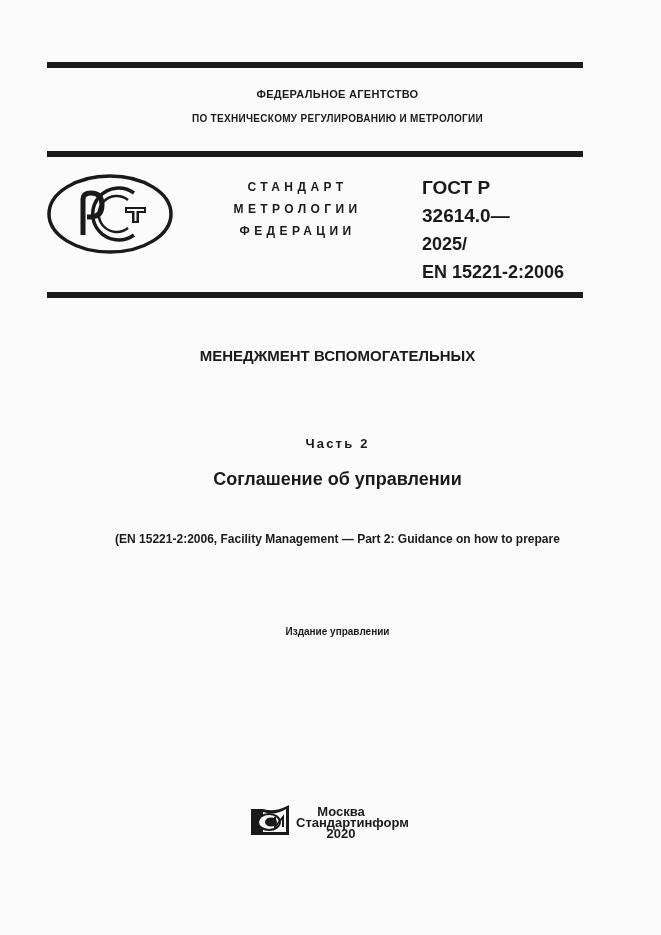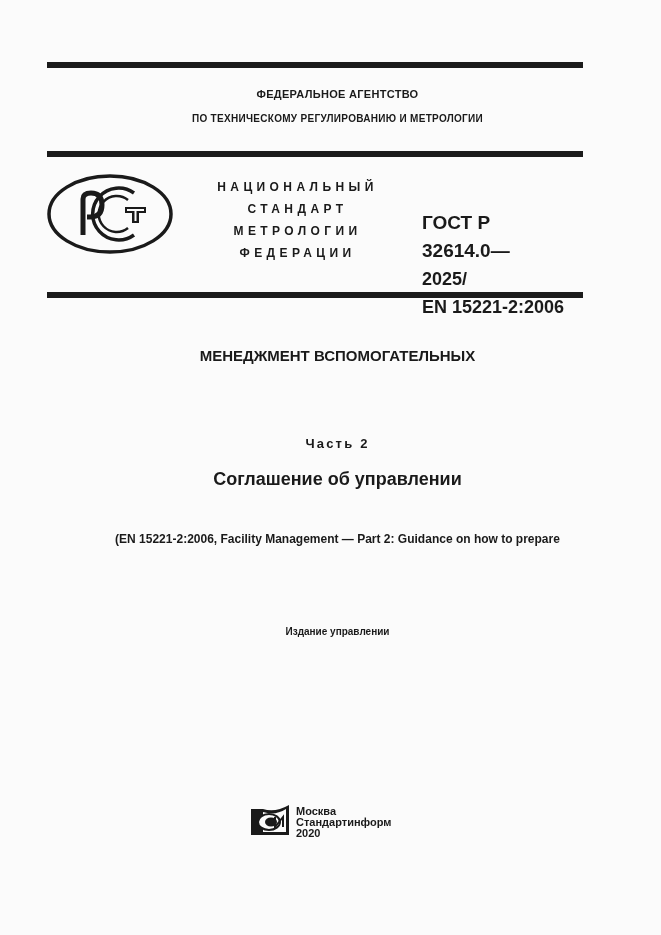--- a/index.html
+++ b/index.html
@@ -7,30 +7,30 @@
     width:661px; height:935px; background:#fbfbfb; position:relative; overflow:hidden;
     font-family:"Liberation Sans", "DejaVu Sans", sans-serif; color:#1a1a1a;
   }
   .rule { position:absolute; left:47px; width:536px; height:6px; background:#1b1b1b; }
   .c { position:absolute; left:12px; width:651px; text-align:center; font-weight:bold; }
   .agency1 { top:88px; font-size:11px; letter-spacing:0.3px; }
   .agency2 { top:113px; font-size:10px; letter-spacing:0.3px; }
   .logo { position:absolute; left:46px; top:173px; width:128px; height:82px; }
   .natstd { position:absolute; left:205px; top:176px; width:185px; text-align:center;
             font-weight:bold; font-size:12px; letter-spacing:4.4px; line-height:22px; }
-  .gost { position:absolute; left:422px; top:174px; font-weight:bold; font-size:19px; line-height:28px;margin-top:35px; }
+  .gost { position:absolute; left:422px; top:174px; font-weight:bold; font-size:19px; line-height:28px; }
   .gost .l3, .gost .l4 { font-size:18px; }
   .title { top:343px; font-size:15px; line-height:26px; }
   .part { top:436px; font-size:13px; letter-spacing:2.2px; }
   .subtitle { top:467px; font-size:18px; line-height:25px; font-weight:bold; }
   .en { top:531px; font-size:12px; line-height:16px; }
   .edition { top:626px; font-size:10px; }
   .pub-logo { position:absolute; left:249px; top:803px; width:44px; height:34px; }
-  .pub { position:absolute; left:296px; top:806px; width:90px; text-align:left;
-         font-weight:bold; font-size:11px; line-height:11px; }
+  .pub { position:absolute; left:296px; top:806px; width:90px; text-align:center;
+         font-weight:bold; font-size:13px; line-height:11px; }
 </style>
 </head>
 <body>
 
 <div class="rule" style="top:62px"></div>
 <div class="c agency1">ФЕДЕРАЛЬНОЕ АГЕНТСТВО</div>
 <div class="c agency2">ПО ТЕХНИЧЕСКОМУ РЕГУЛИРОВАНИЮ И МЕТРОЛОГИИ</div>
 
 <div class="rule" style="top:151px"></div>
 
@@ -39,21 +39,20 @@
   <path d="M88 20 A26 26 0 1 0 88 62" fill="none" stroke="#1a1a1a" stroke-width="3.5"></path>
   <path d="M82 27 A18 18 0 1 0 82 55" fill="none" stroke="#1a1a1a" stroke-width="2.5"></path>
   <path d="M37 62 L37 26 Q37 20 45 20 Q56 20 56 32 Q56 44 44 44 L41 44" fill="none" stroke="#1a1a1a" stroke-width="5"></path>
   <rect x="79" y="34" width="21" height="6" fill="#1a1a1a"></rect>
   <rect x="86" y="34" width="7" height="16" fill="#1a1a1a"></rect>
   <rect x="81" y="36" width="17" height="2" fill="#fbfbfb"></rect>
   <rect x="88.5" y="38" width="2" height="10" fill="#fbfbfb"></rect>
 </svg>
 
 <div class="natstd">
-  <div>НАЦИОНАЛЬНЫЙ</div>
   <div>СТАНДАРТ</div>
   <div>МЕТРОЛОГИИ</div>
   <div>ФЕДЕРАЦИИ</div>
 </div>
 
 <div class="gost">
   <div class="l1">ГОСТ Р</div>
   <div class="l2">32614.0—</div>
   <div class="l3">2025/</div>
   <div class="l4">EN 15221-2:2006</div>

